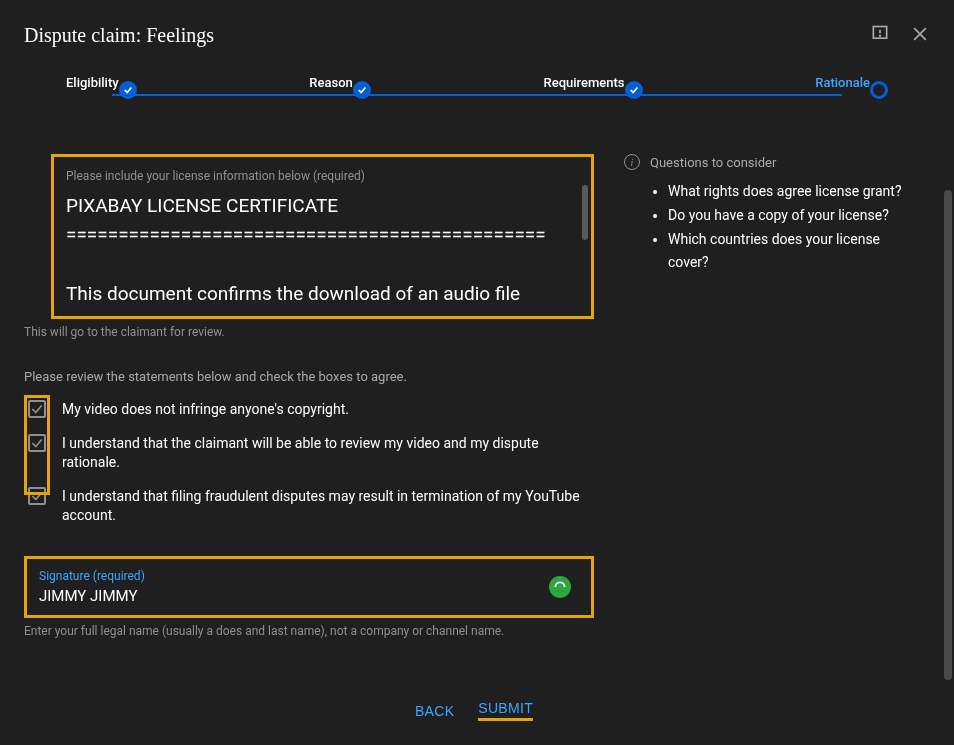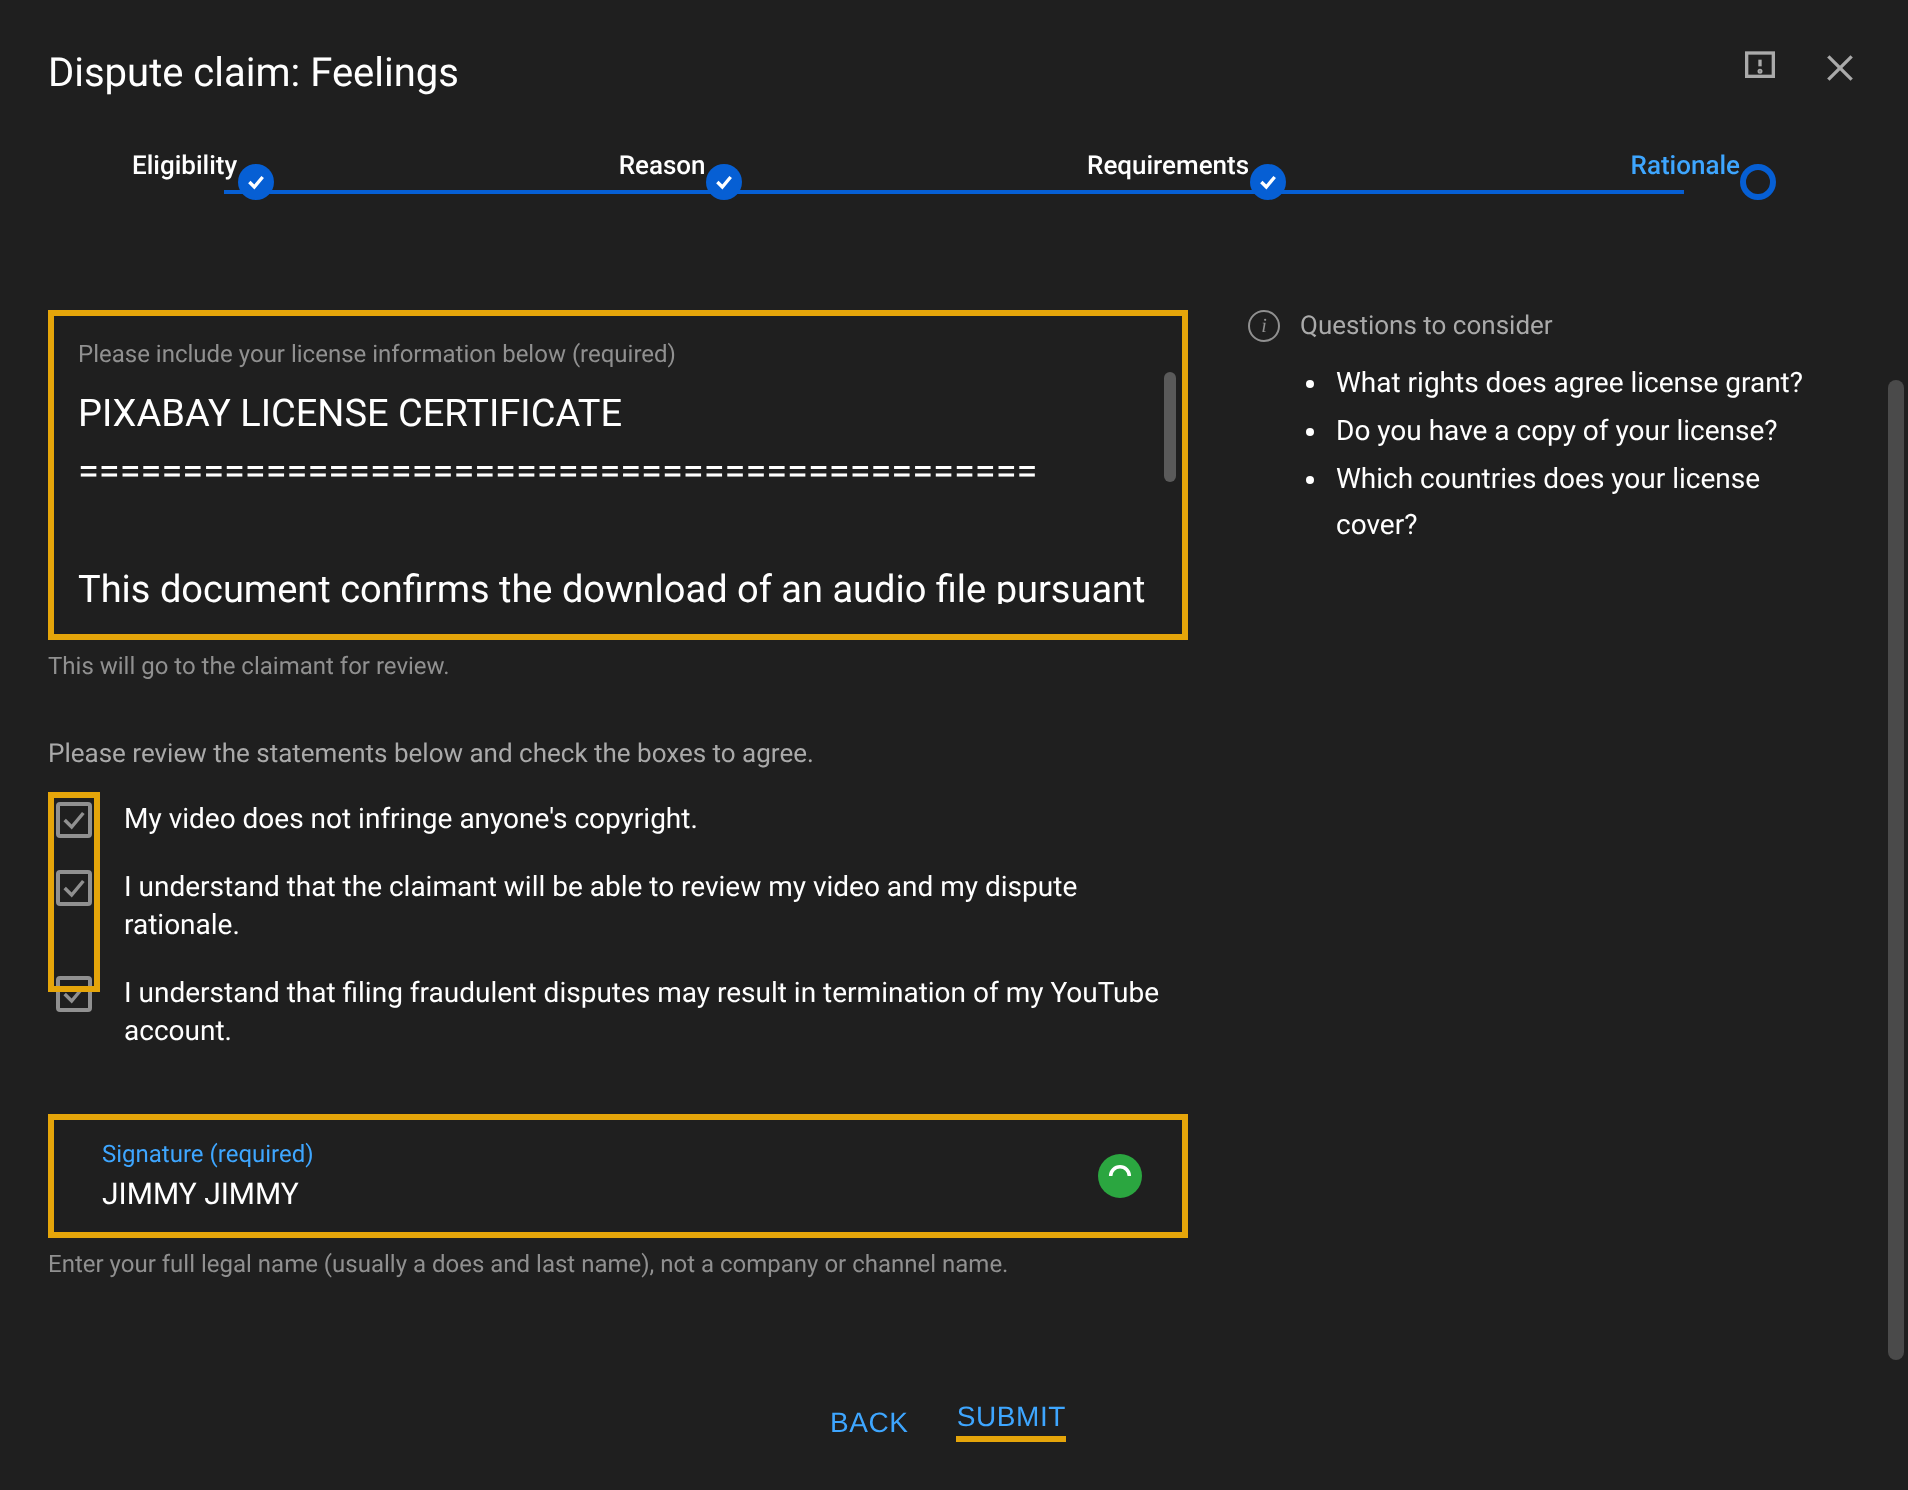--- a/index.html
+++ b/index.html
@@ -21,20 +21,21 @@
   .header-row {
     display: flex;
     justify-content: space-between;
     align-items: flex-start;
   }
   .title {
     font-size: 20px;
     font-weight: 400;
     color: #fff;
     margin-bottom: 28px;
+    font-family: Liberation Serif, serif;
   }
   .header-icons {
     display: flex;
     gap: 20px;
   }
   .icon-btn {
     width: 20px;
     height: 20px;
     cursor: pointer;
     color: #aaa;
@@ -96,20 +97,21 @@
     overflow: hidden;
   }
   .main-col { flex: 1; max-width: 570px; }
   .side-col { width: 290px; }
   .license-box {
     border: 3px solid #e5a50a;
     padding: 12px;
     height: 165px;
     position: relative;
     margin-bottom: 6px;
+    margin-left: 27px;
   }
   .license-placeholder {
     font-size: 12px;
     color: #909090;
     margin-bottom: 8px;
   }
   .license-text {
     font-size: 19px;
     line-height: 1.55;
     color: #fff;
@@ -168,21 +170,21 @@
     cursor: pointer;
   }
   .checkbox svg { width: 14px; height: 14px; }
   .check-text {
     font-size: 14px;
     color: #fff;
     line-height: 1.4;
   }
   .sig-box {
     border: 3px solid #e5a50a;
-    padding: 10px 12px 10px 24px;
+    padding: 10px 12px 10px 12px;
     margin-bottom: 6px;
     position: relative;
   }
   .sig-label {
     font-size: 12px;
     color: #3ea6ff;
     margin-bottom: 4px;
   }
   .sig-value {
     font-size: 15px;

